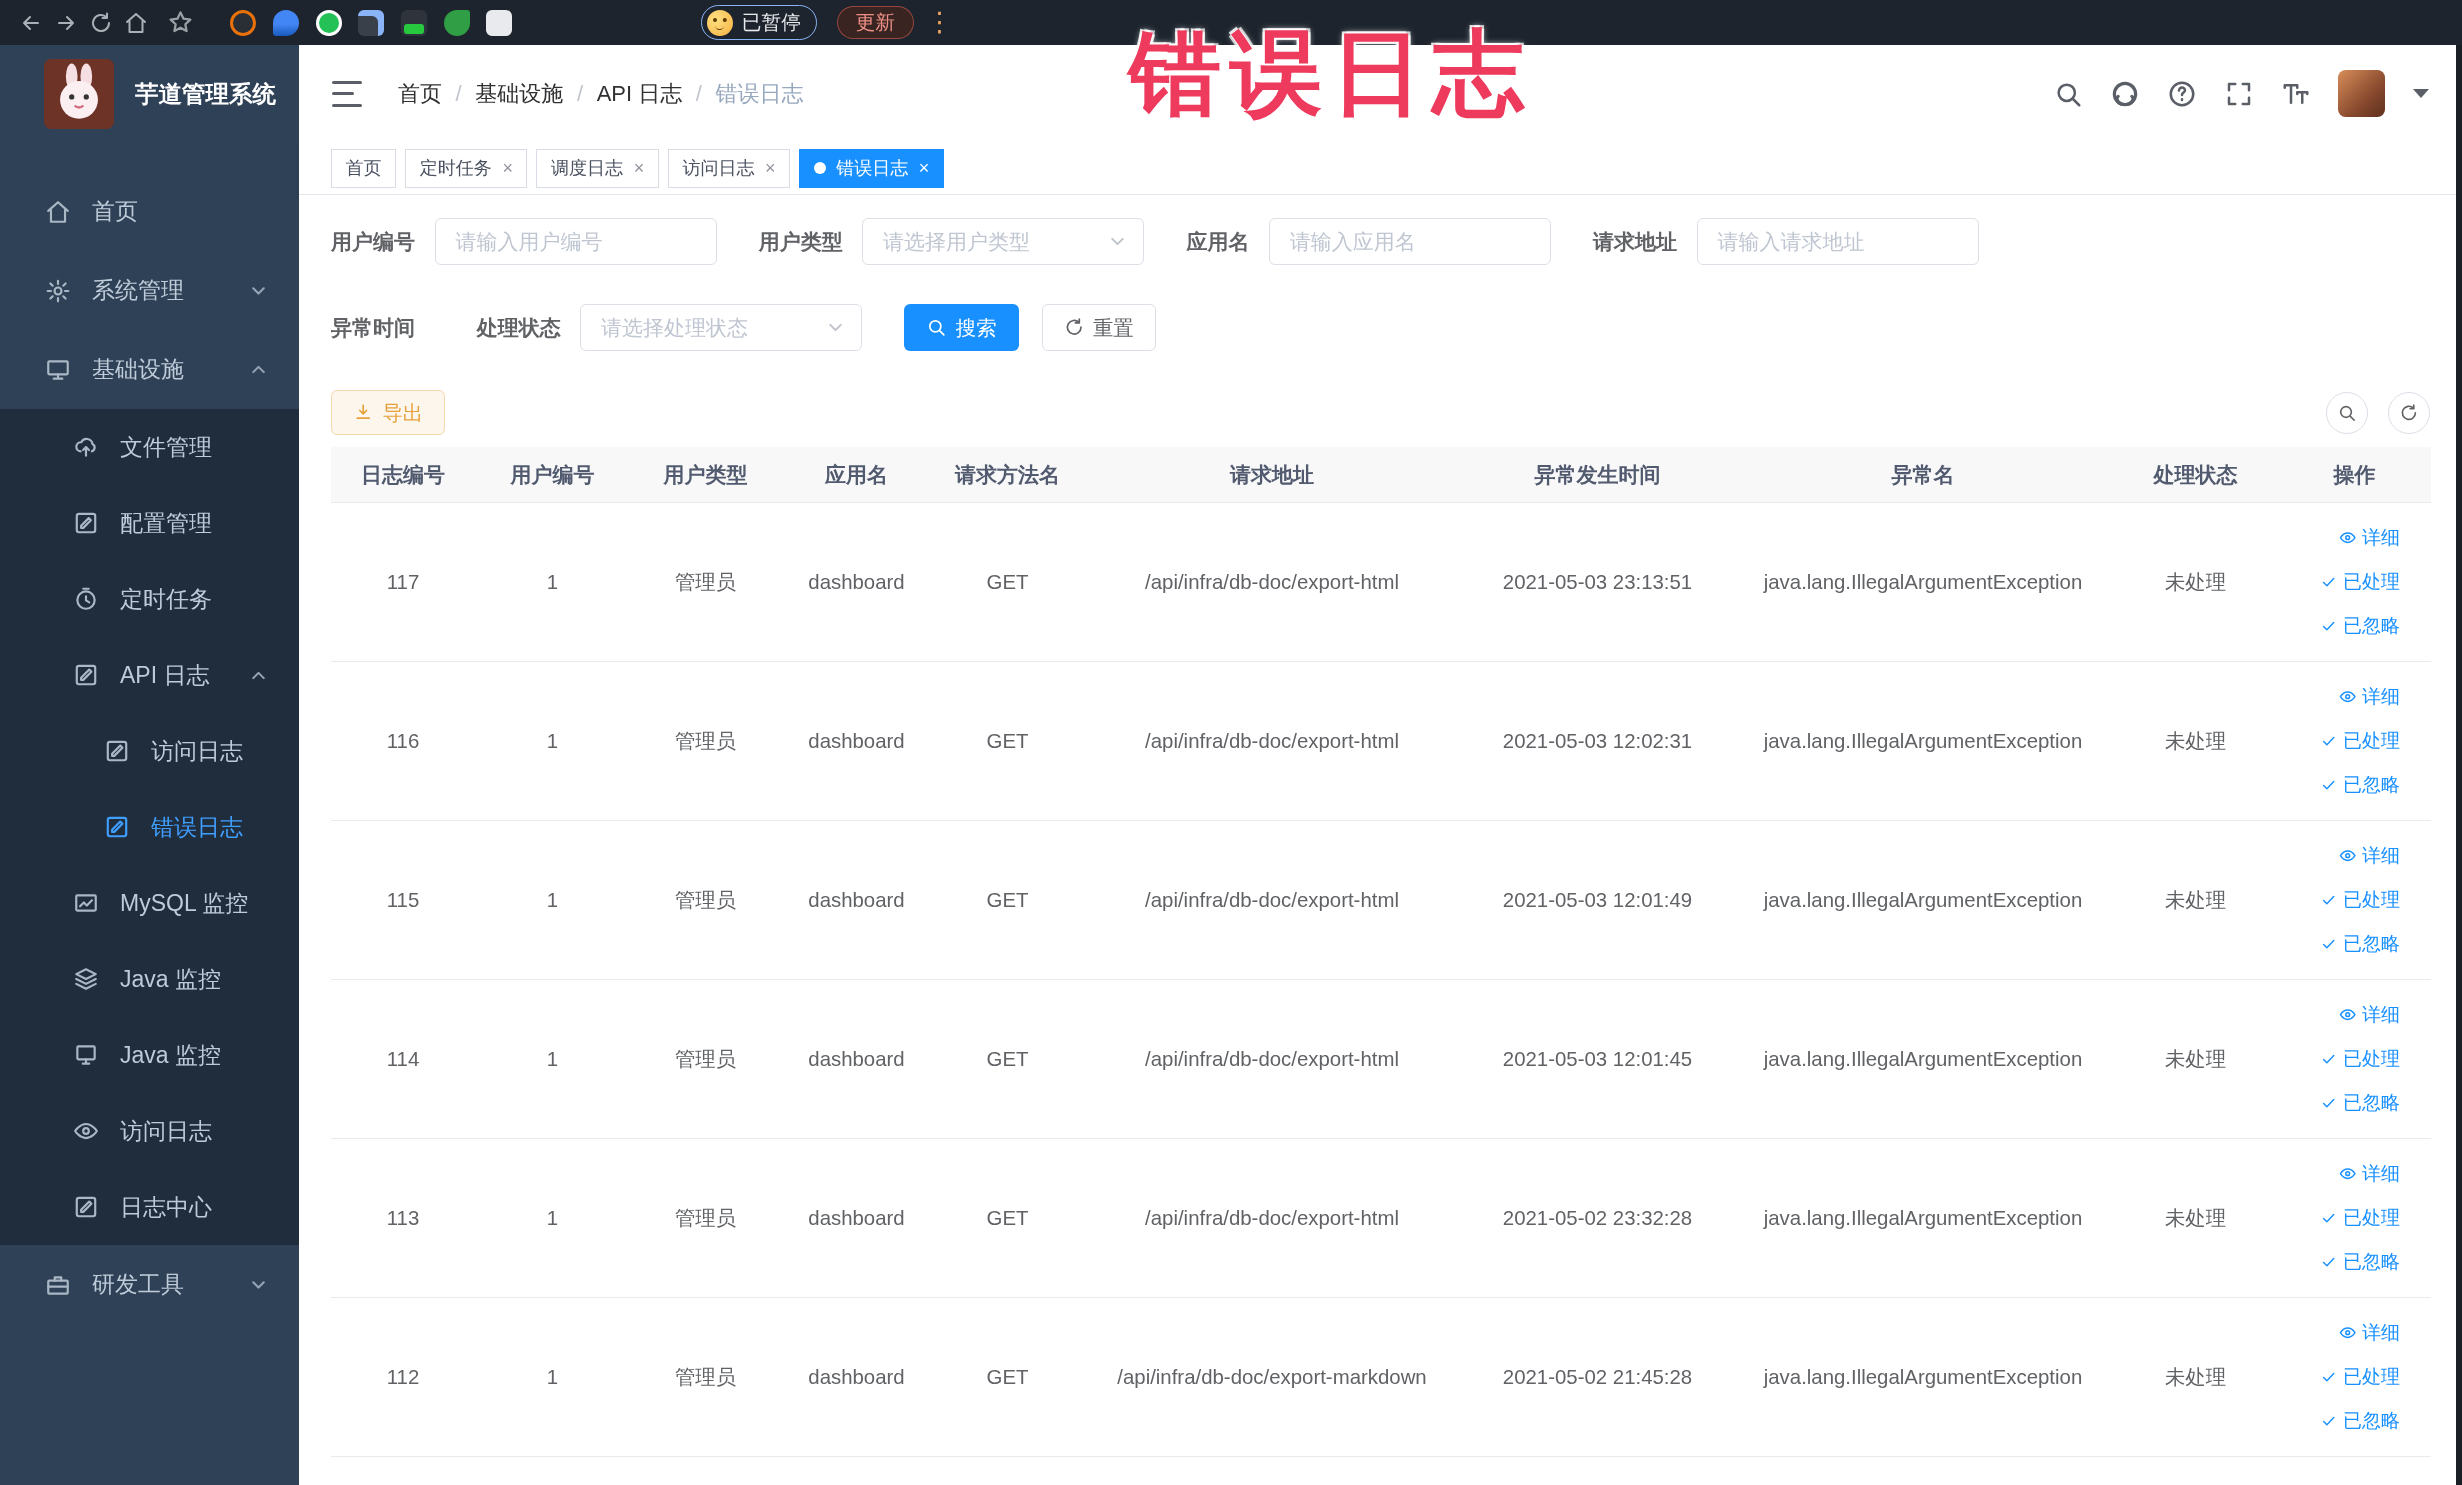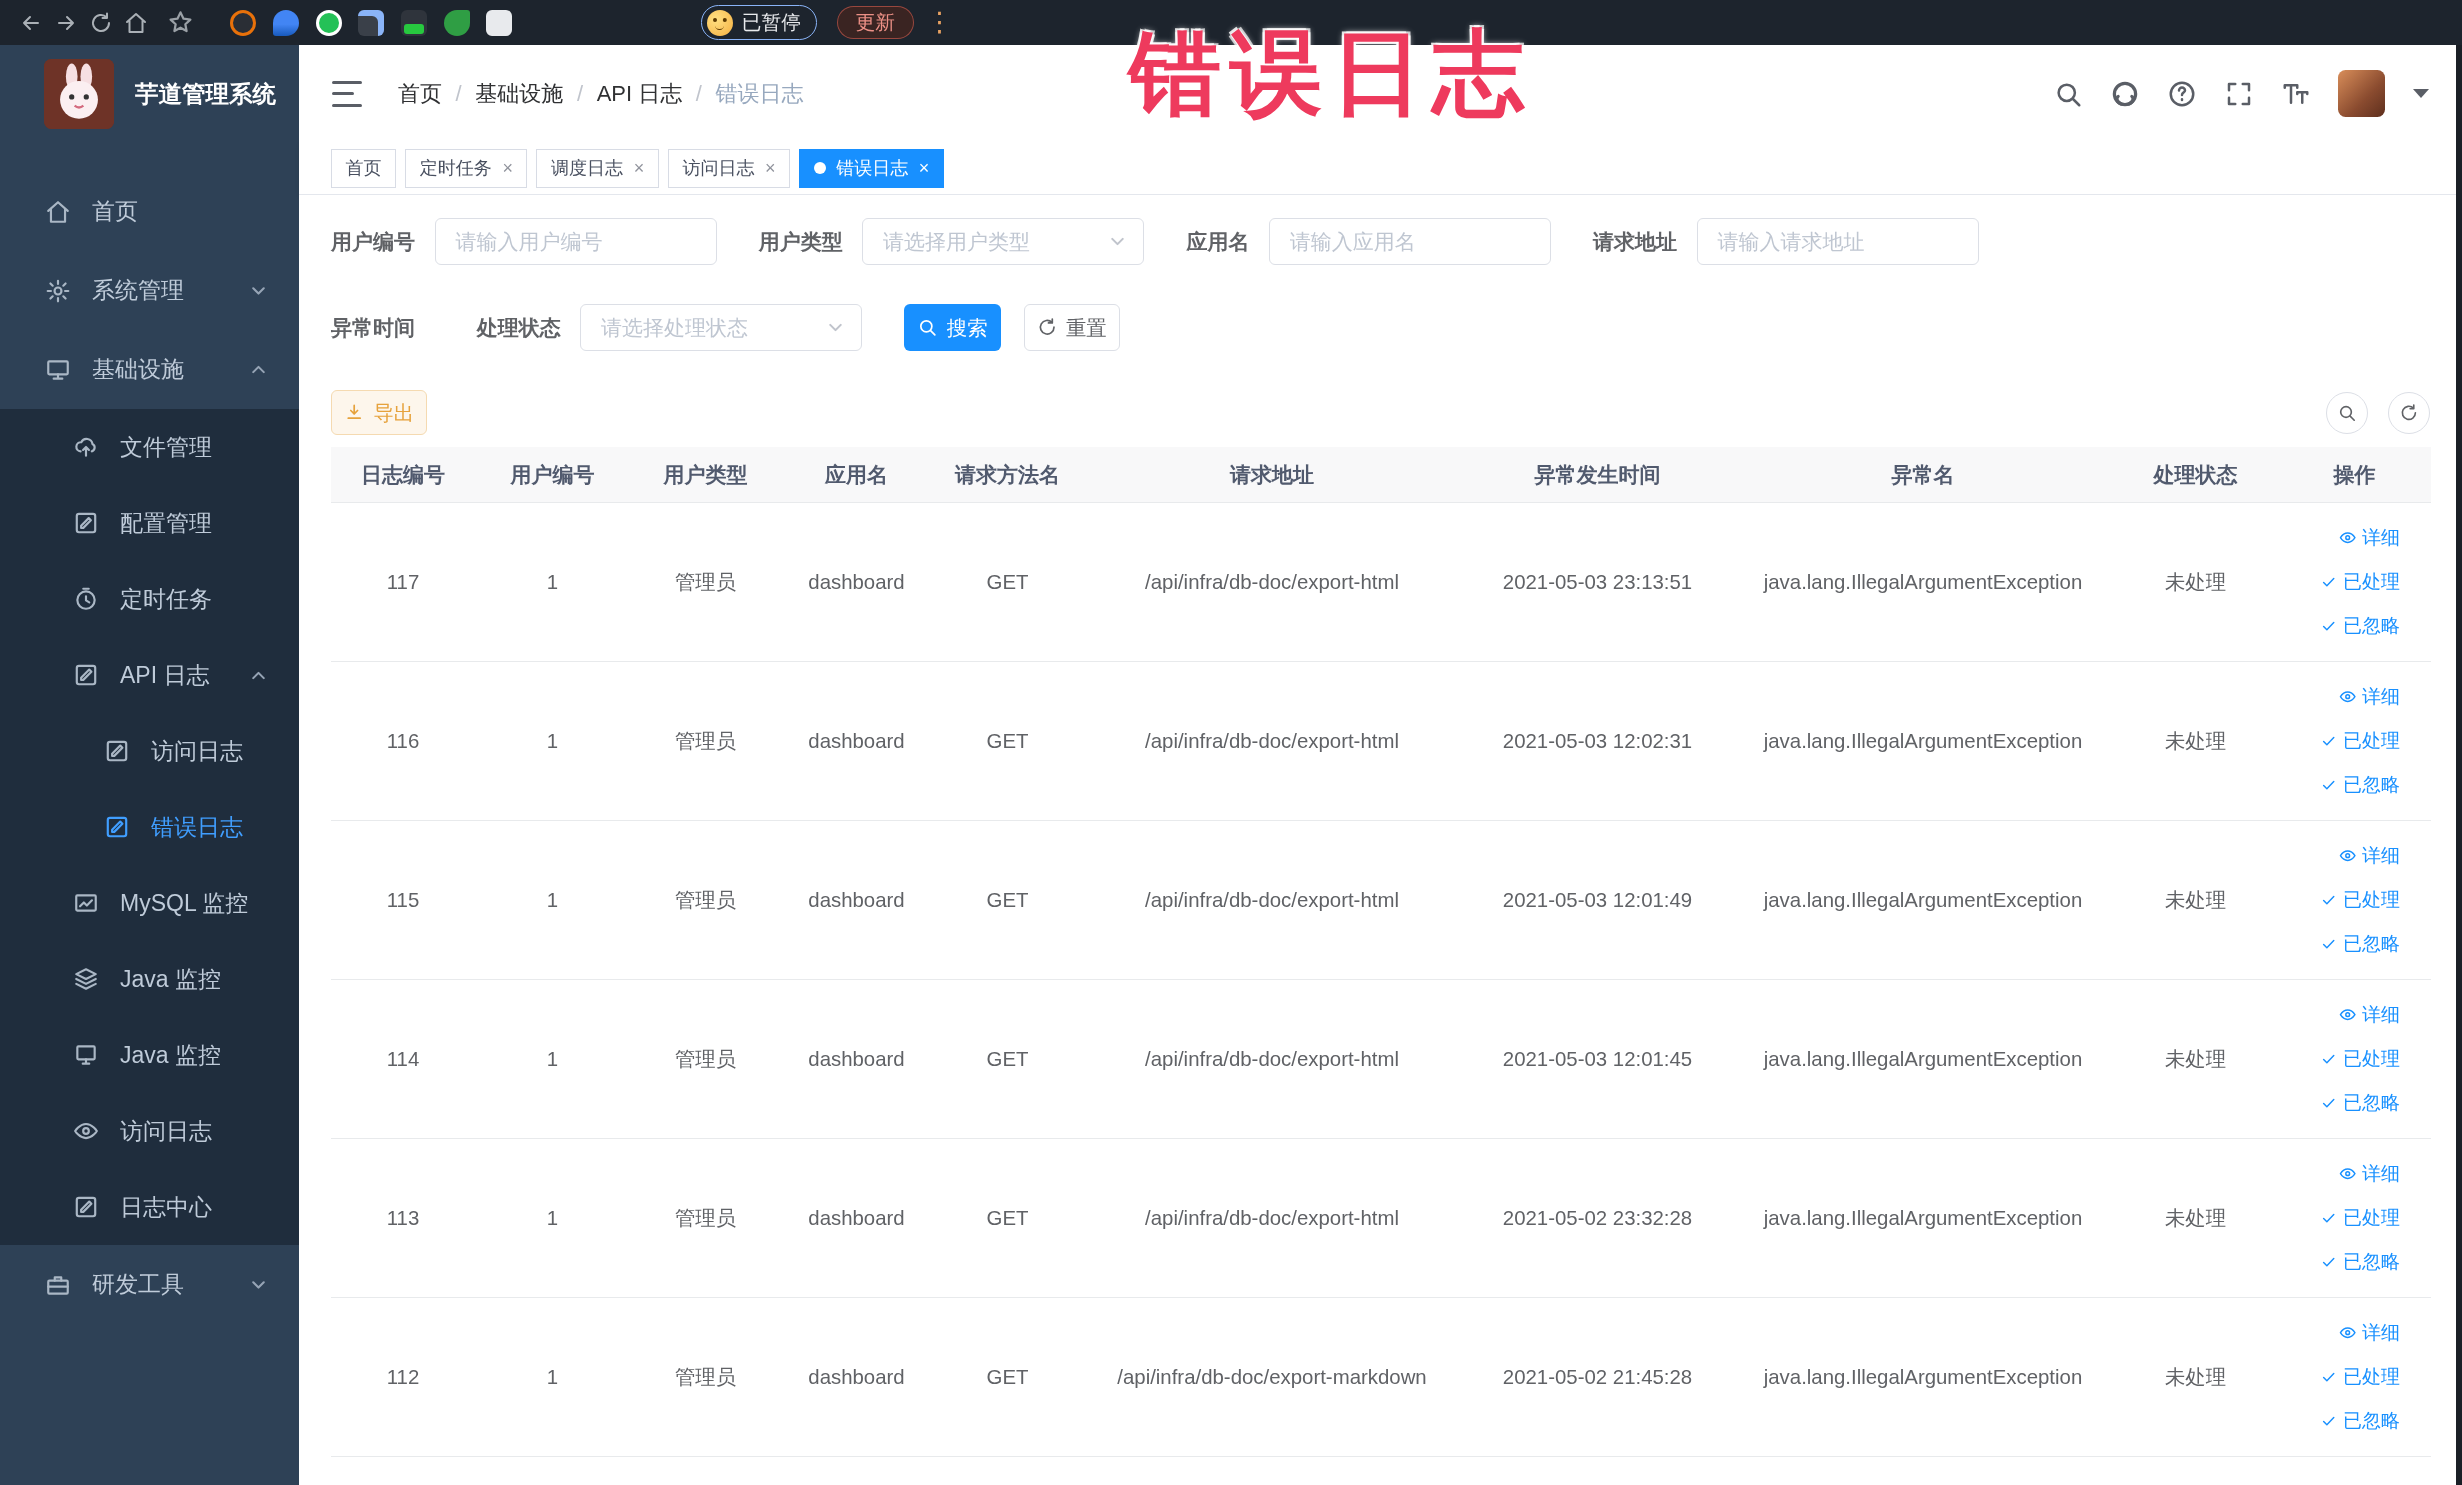--- a/index.html
+++ b/index.html
@@ -72,21 +72,21 @@
   .f-input { width:282px; padding:0 19.7px; }
   .f-input input { border:none; outline:none; width:100%; font-size:21px; font-family:inherit; color:#701a75; background:transparent; }
   .f-input input::placeholder, .f-range input::placeholder { color:#bfc6d1; }
   .f-select { width:282px; padding:0 15px 0 19.7px; justify-content:space-between; cursor:pointer; }
   .f-select .ph { color:#bfc6d1; }
   .f-select .chev, .f-range .icn { color:#c0c4cc; }
   .f-range { width:357px; padding:0 16.7px; gap:12px; }
   .f-range input { border:none; outline:none; width:114px; font-size:21px; font-family:inherit; color:#606266; text-align:center; background:transparent; }
   .f-range .sep { color:#bfc6d1; }
   .gap56 { width:42px; flex:0 0 auto; }
-  .btn { height:47px; border-radius:6px; display:inline-flex; align-items:center; gap:9px; font-size:20.4px; padding:0 12px; cursor:pointer; border:1.5px solid transparent; white-space:nowrap; }
+  .btn { height:47px; border-radius:6px; display:inline-flex; align-items:center; gap:9px; font-size:20.4px; padding:0 21px; cursor:pointer; border:1.5px solid transparent; white-space:nowrap; }
   .btn .icn { width:20.4px; height:20.4px; }
   .btn-primary { background:#1890ff; color:#fff; }
   .btn-plain { background:#fff; border-color:#dcdfe6; color:#606266; }
   .btn-export { background:#fdf6ec; border-color:#f5dab1; color:#e6a23c; height:45px; }
   .toolbar-row { display:flex; align-items:center; margin-top:36px; }
   .circle-btns { margin-left:auto; display:flex; gap:19.7px; }
   .circle-btn { width:42px; height:42px; border-radius:50%; border:1.5px solid #dcdfe6; background:#fff; color:#606266; display:flex; align-items:center; justify-content:center; cursor:pointer; }
   .circle-btn .icn { width:19.7px; height:19.7px; }
 
   .table { margin-top:12px; width:2100px; }

